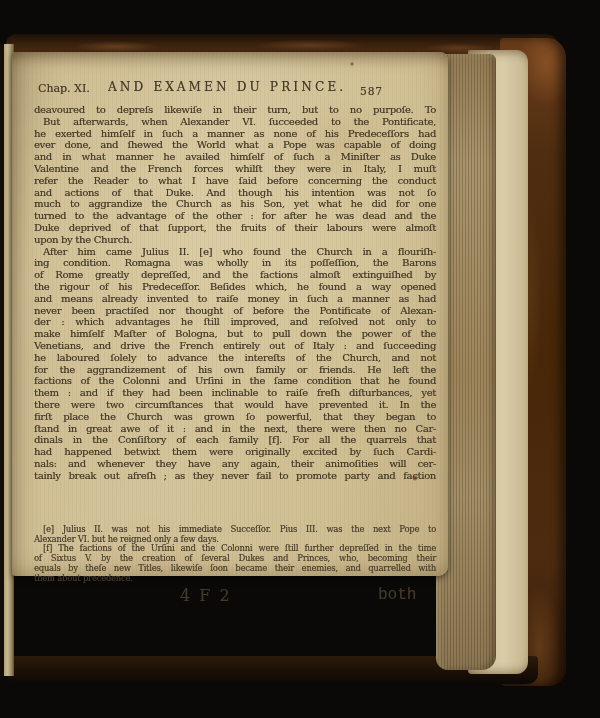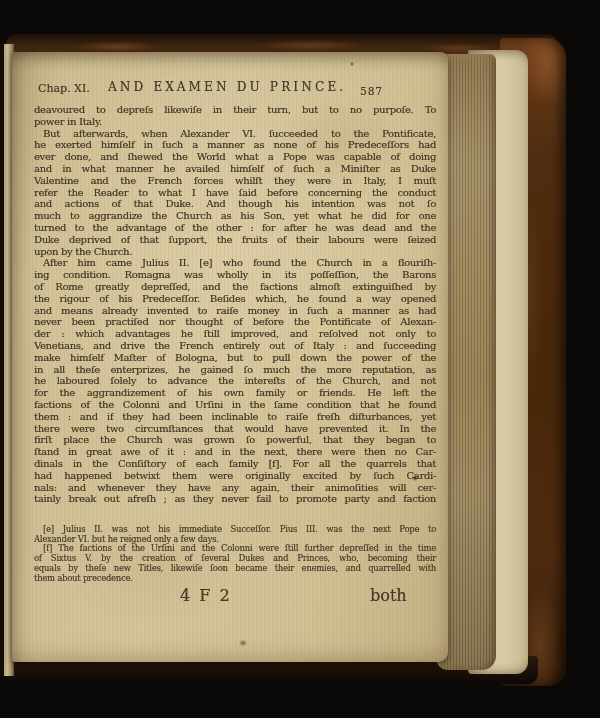--- a/index.html
+++ b/index.html
@@ -33,21 +33,21 @@
     box-shadow:inset 0 8px 10px -6px rgba(70,45,20,.55), inset 0 -8px 10px -6px rgba(70,45,20,.45);}
   .fore-edge{position:absolute;left:436px;top:54px;width:60px;height:616px;
     border-radius:2px 6px 14px 12px;
     background:
       linear-gradient(180deg, rgba(95,65,30,.35), rgba(60,40,18,.05) 18%, rgba(115,80,40,.28) 52%, rgba(80,55,25,.12) 72%, rgba(55,35,15,.3)),
       repeating-linear-gradient(90deg,#ad9a72 0px,#ad9a72 2px,#8e7a51 2px,#8e7a51 3px);
     box-shadow:inset 2px 2px 6px rgba(255,240,200,.25), inset -3px 0 6px rgba(50,32,14,.5);}
   .facing-sliver{position:absolute;left:0;top:44px;width:14px;height:632px;
     background:linear-gradient(90deg,#140d07 0,#140d07 25%,#b6a67e 32%,#c8b990 55%,#93805a 85%,#5e4c30);}
 
-  .page{position:absolute;left:12px;top:52px;width:436px;height:610px;
+  .page{position:absolute;left:12px;top:52px;width:436px;height:524px;
     border-radius:3px 8px 10px 4px;
     background:
       radial-gradient(420px 300px at 55% 35%, rgba(255,244,210,.18), transparent 70%),
       linear-gradient(100deg,#b9a87e,#cfbe93 10%,#d4c49b 42%,#d0bf93 75%,#c3b185);
     box-shadow:0 2px 6px rgba(0,0,0,.5),
       inset 0 14px 16px -10px rgba(55,35,15,.5),
       inset 14px 0 24px -14px rgba(75,52,24,.55),
       inset -10px -12px 26px -12px rgba(110,82,45,.4);}
   .texture{position:absolute;inset:0;border-radius:inherit;
     background:repeating-linear-gradient(90deg, rgba(105,82,48,.055) 0 1px, transparent 1px 4px);}
@@ -71,21 +71,21 @@
   .body-text{position:absolute;left:22px;top:52px;width:402px;
     font-size:10px;line-height:11.8px;letter-spacing:-0.3px;}
   .footnotes{position:absolute;left:22px;top:473px;width:402px;
     font-size:8.4px;line-height:9.7px;letter-spacing:-0.2px;color:#4a4030;}
   .line{text-align:justify;text-align-last:justify;}
   .line.flush{text-align-last:left;}
   .line.indent{text-indent:9px;}
 
   .sigrow{position:absolute;left:22px;top:534px;width:402px;height:14px;font-size:16px;}
   .sig{position:absolute;left:146px;letter-spacing:2px;}
-  .catch{position:absolute;left:336px;}
+  .catch{position:absolute;left:344px;font-family:Liberation Mono, monospace;}
 </style>
 </head>
 <body>
 
 <div class="stage" style="background: rgb(11, 9, 8);">
   <div class="book">
     <div class="leather-top"></div>
     <div class="leather-right"></div>
     <div class="bottom-edge"></div>
     <div class="flyleaf"></div>
@@ -97,42 +97,40 @@
       <div class="stains"></div>
 
       <div class="header">
         <span class="chapter">Chap. XI.</span>
         <span class="title">AND EXAMEN DU PRINCE.</span>
         <span class="pagenum">587</span>
       </div>
 
       <div class="body-text" id="body-lines">
           <div class="line">deavoured to depreſs likewiſe in their turn, but to no purpoſe.  To</div>
-          <div class="line flush">power in Italy.</div>
           <div class="line indent">But afterwards, when Alexander VI. ſucceeded to the Pontificate,</div>
           <div class="line">he exerted himſelf in ſuch a manner as none of his Predeceſſors had</div>
           <div class="line">ever done, and ſhewed the World what a Pope was capable of doing</div>
           <div class="line">and in what manner he availed himſelf of ſuch a Miniſter as Duke</div>
           <div class="line">Valentine and the French forces whilſt they were in Italy, I muſt</div>
           <div class="line">refer the Reader to what I have ſaid before concerning the conduct</div>
           <div class="line">and actions of that Duke.  And though his intention was not ſo</div>
           <div class="line">much to aggrandize the Church as his Son, yet what he did for one</div>
           <div class="line">turned to the advantage of the other : for after he was dead and the</div>
-          <div class="line">Duke deprived of that ſupport, the fruits of their labours were ſeized</div>
+          <div class="line">Duke deprived of that ſupport, the fruits of their labours were almoſt</div>
           <div class="line flush">upon by the Church.</div>
           <div class="line indent">After him came Julius II. [e] who found the Church in a flouriſh-</div>
           <div class="line">ing condition.  Romagna was wholly in its poſſeſſion, the Barons</div>
           <div class="line">of Rome greatly depreſſed, and the factions almoſt extinguiſhed by</div>
           <div class="line">the rigour of his Predeceſſor.  Beſides which, he found a way opened</div>
           <div class="line">and means already invented to raiſe money in ſuch a manner as had</div>
           <div class="line">never been practiſed nor thought of before the Pontificate of Alexan-</div>
           <div class="line">der : which advantages he ſtill improved, and reſolved not only to</div>
+          <div class="line">make himſelf Maſter of Bologna, but to pull down the power of the</div>
           <div class="line">Venetians, and drive the French entirely out of Italy : and ſucceeding</div>
-          <div class="line">make himſelf Maſter of Bologna, but to pull down the power of the</div>
-          <div class="line">in all theſe enterprizes, he gained ſo much the more reputation, as</div>
           <div class="line">he laboured ſolely to advance the intereſts of the Church, and not</div>
           <div class="line">for the aggrandizement of his own family or friends.  He left the</div>
           <div class="line">factions of the Colonni and Urſini in the ſame condition that he found</div>
           <div class="line">them : and if they had been inclinable to raiſe freſh diſturbances, yet</div>
           <div class="line">there were two circumſtances that would have prevented it.  In the</div>
           <div class="line">firſt place the Church was grown ſo powerful, that they began to</div>
           <div class="line">ſtand in great awe of it : and in the next, there were then no Car-</div>
           <div class="line">dinals in the Conſiſtory of each family [f].  For all the quarrels that</div>
           <div class="line">had happened betwixt them were originally excited by ſuch Cardi-</div>
           <div class="line">nals: and whenever they have any again, their animoſities will cer-</div>

